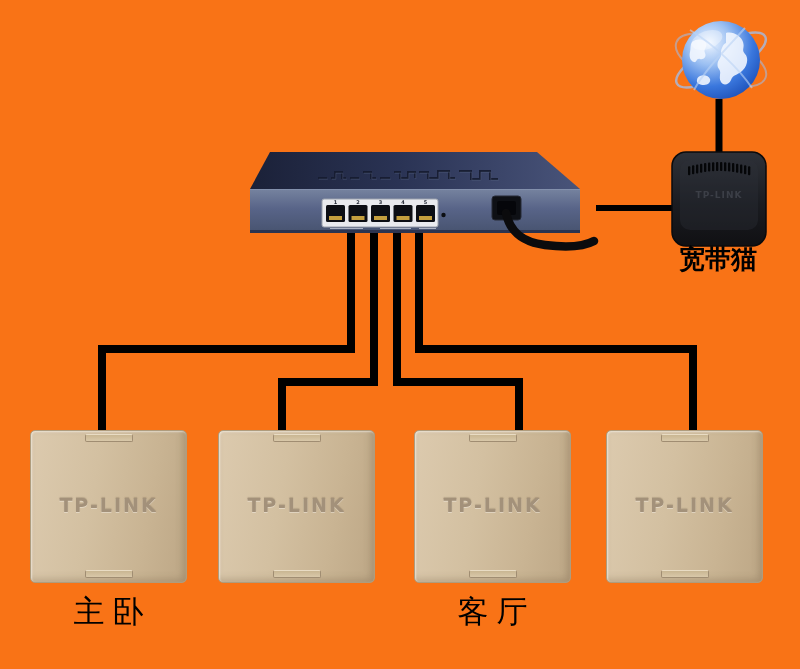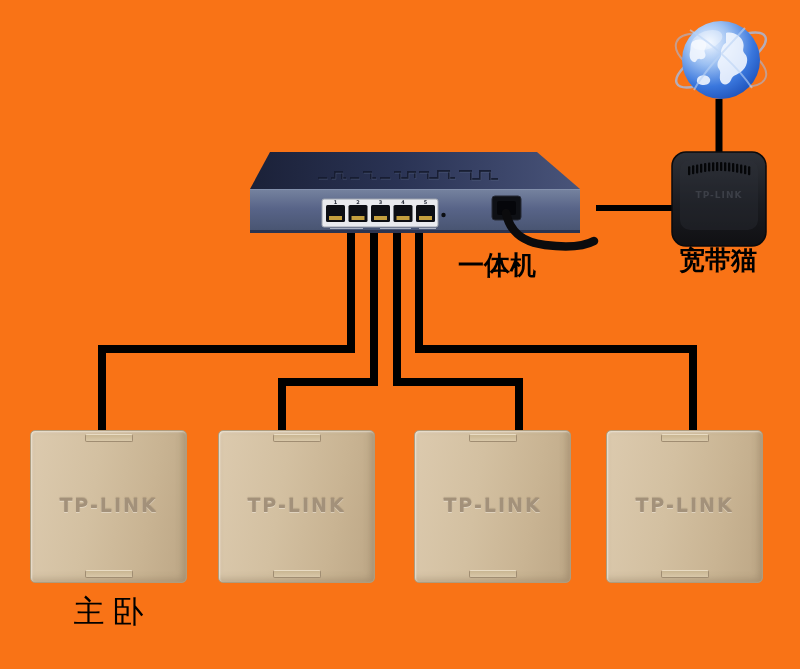--- a/index.html
+++ b/index.html
@@ -34,21 +34,21 @@
     margin-top:13px;font-weight:400;font-size:31px;color:#000;
     letter-spacing:8px;text-indent:8px;line-height:1;
   }
 
   
   .dev-label{
     position:absolute;width:140px;text-align:center;
     font-weight:700;font-size:26px;color:#000;line-height:1.1;
   }
   .lbl-router{left:427px;top:251px;}
-  .lbl-modem{left:648px;top:246px;}
+  .lbl-modem{left:648px;top:246px;font-family:Liberation Serif, serif;}
 </style>
 </head>
 <body>
 
 <div class="stage">
 
   <svg class="gfx" viewBox="0 0 800 669">
     <defs>
       <radialGradient id="gg" cx="35%" cy="28%" r="80%">
         <stop offset="0" stop-color="#eef5ff"></stop>
@@ -194,26 +194,26 @@
       <div class="tab bot"></div>
     </div>
   </div>
 
   <div class="ap" style="left:414px">
     <div class="panel">
       <div class="tab top"></div>
       <div class="brand">TP-LINK</div>
       <div class="tab bot"></div>
     </div>
+    <div class="room">客厅</div>
   </div>
 
   <div class="ap" style="left:606px">
     <div class="panel">
       <div class="tab top"></div>
       <div class="brand">TP-LINK</div>
       <div class="tab bot"></div>
     </div>
   </div>
 
-  <div class="dev-label lbl-router">一体机</div>
   <div class="dev-label lbl-modem">宽带猫</div>
 
 </div>
 
 </body></html>

